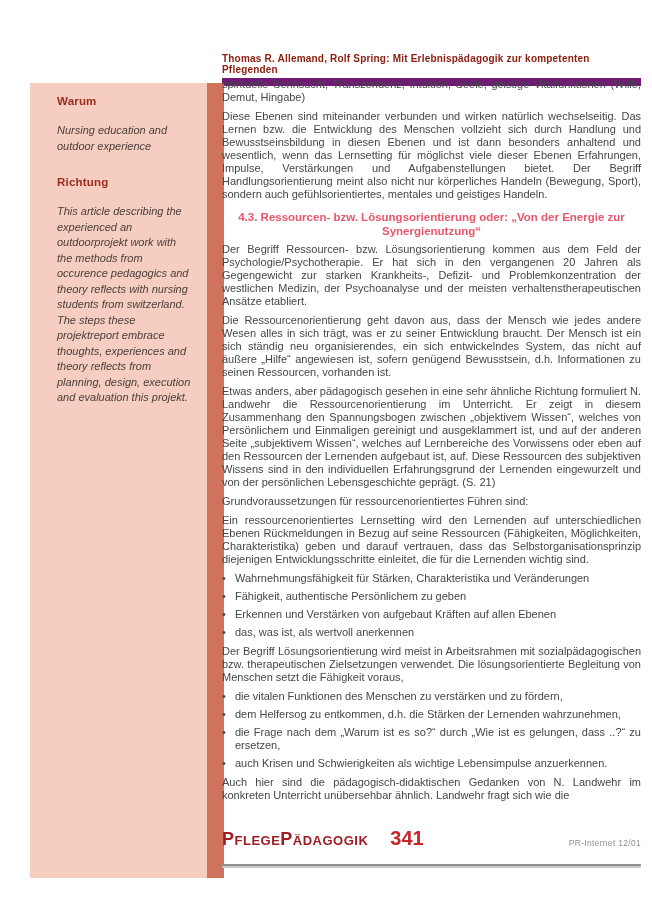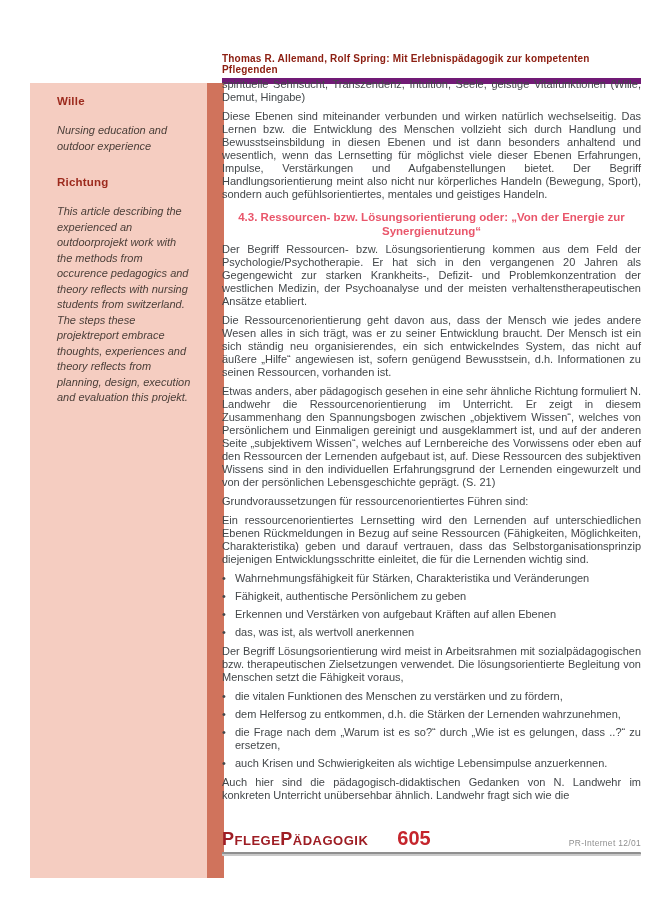--- a/index.html
+++ b/index.html
@@ -10,21 +10,21 @@
     font-family:"Liberation Sans", sans-serif;
     color:#43474a;
     overflow:hidden;
   }
   
   .running-head {
     position:absolute; left:222px; top:53px; width:419px;
     font-size:10px; font-weight:bold; letter-spacing:0.2px;
     color:#8d2013;
     padding-bottom:3px;
-    border-bottom:6px solid #701a75;
+    border-bottom:8px solid #701a75;
   }
   
   .sidebar {
     position:absolute; left:30px; top:83px; width:177px; height:795px;
     background:#f5cdc1;
     padding:12px 14px 0 27px;
   }
   .sidebar-accent {
     position:absolute; left:207px; top:83px; width:17px; height:795px;
     background:#d0735c;
@@ -54,21 +54,21 @@
     display:flex; font-size:11px; line-height:13px;
     margin-bottom:5px; color:#43474a;
   }
   .bullet-glyph { width:13px; flex:0 0 13px; text-align:left; }
   .bullet-text { flex:1; text-align:justify; }
   
   .footer {
     position:absolute; left:222px; top:827px; width:419px;
   }
   .footer-row {
-    display:flex; align-items:baseline; padding-bottom:2px;gap:7px;
+    display:flex; align-items:baseline; padding-bottom:14px;
   }
   .footer-journal {
     font-variant:small-caps; font-weight:bold; font-size:18px;
     letter-spacing:0.5px; color:#9e1d24;
   }
   .footer-page {
     font-weight:bold; font-size:20px; color:#c5252c; margin-left:22px;
   }
   .footer-issue {
     margin-left:auto; font-size:8.5px; color:#8f8f8f;
@@ -79,21 +79,21 @@
     background:linear-gradient(#8f8f8f 50%, #c9c9c9 50%);
     border-radius:1px;
   }
 </style>
 </head>
 <body>
 
 <div class="running-head">Thomas R. Allemand, Rolf Spring: Mit Erlebnispädagogik zur kompetenten Pflegenden</div>
 
 <div class="sidebar">
-  <div class="sb-heading">Wille</div>
+  <div class="sb-heading">Warum</div>
   <div class="sb-text">Nursing education and outdoor experience</div>
   <div class="sb-heading">Richtung</div>
   <div class="sb-text">This article describing the experienced an outdoorprojekt work with the methods from occurence pedagogics and theory reflects with nursing students from switzerland. The steps these projektreport embrace thoughts, experiences and theory reflects from planning, design, execution and evaluation this projekt.</div>
 </div>
 <div class="sidebar-accent"></div>
 
 <div class="main">
   <p class="para">spirituelle Sehnsucht, Transzendenz, Intuition, Seele, geistige Vitalfunktionen (Wille, Demut, Hingabe)</p>
   <p class="para">Diese Ebenen sind miteinander verbunden und wirken natürlich wechselseitig. Das Lernen bzw. die Entwicklung des Menschen vollzieht sich durch Handlung und Bewusstseinsbildung in diesen Ebenen und ist dann besonders anhaltend und wesentlich, wenn das Lernsetting für möglichst viele dieser Ebenen Erfahrungen, Impulse, Verstärkungen und Aufgabenstellungen bietet. Der Begriff Handlungsorientierung meint also nicht nur körperliches Handeln (Bewegung, Sport), sondern auch gefühlsorientiertes, mentales und geistiges Handeln.</p>
   <h2 class="section-heading">4.3. Ressourcen- bzw. Lösungsorientierung oder: „Von der Energie zur Synergienutzung“</h2>
@@ -142,17 +142,17 @@
       <span class="bullet-text">auch Krisen und Schwierigkeiten als wichtige Lebensimpulse anzuerkennen.</span>
     </div>
   </div>
 
   <p class="para">Auch hier sind die pädagogisch-didaktischen Gedanken von N. Landwehr im konkreten Unterricht unübersehbar ähnlich. Landwehr fragt sich wie die</p>
 </div>
 
 <div class="footer">
   <div class="footer-row">
     <span class="footer-journal">PflegePädagogik</span>
-    <span class="footer-page">605</span>
+    <span class="footer-page">341</span>
     <span class="footer-issue">PR-Internet 12/01</span>
   </div>
   <div class="footer-rule"></div>
 </div>
 
 </body></html>

